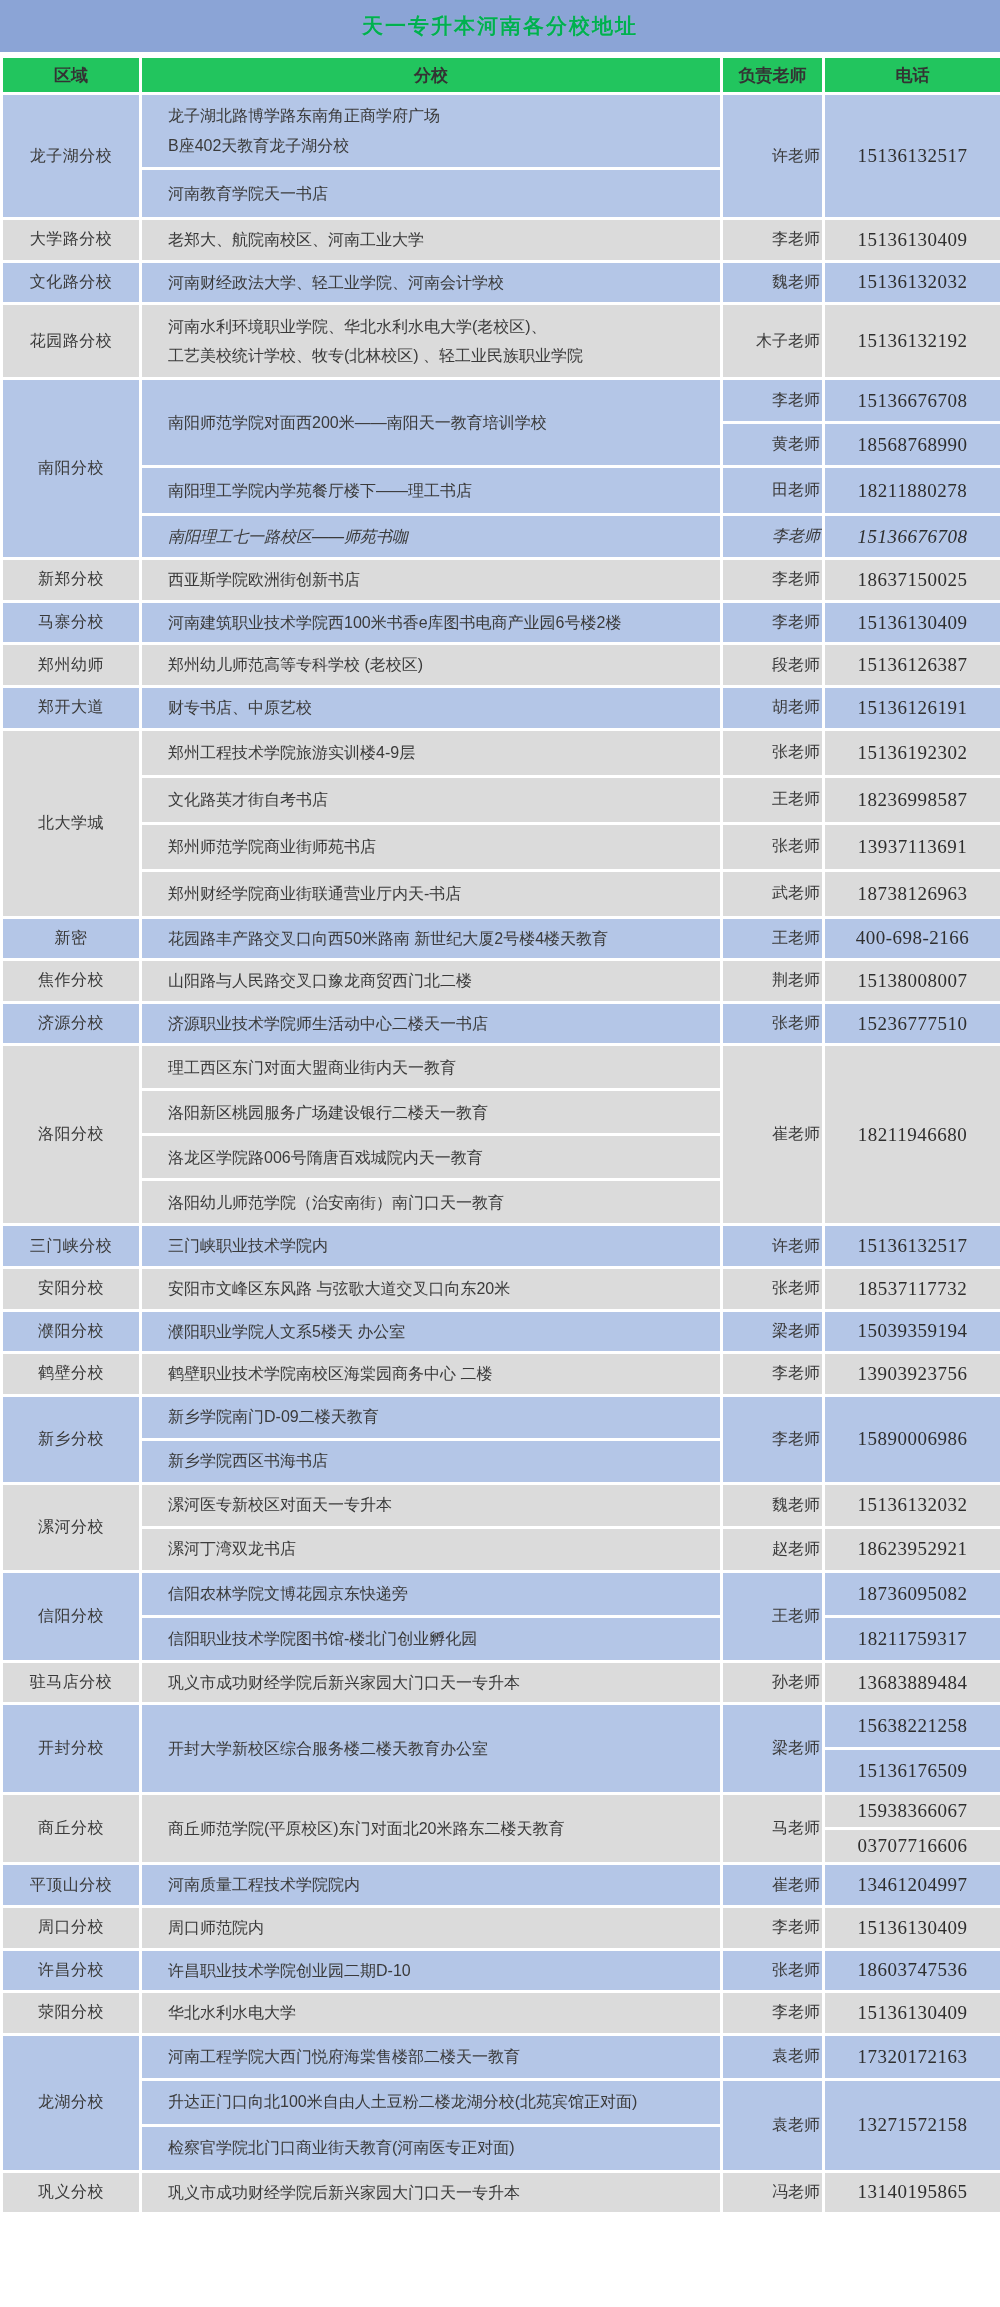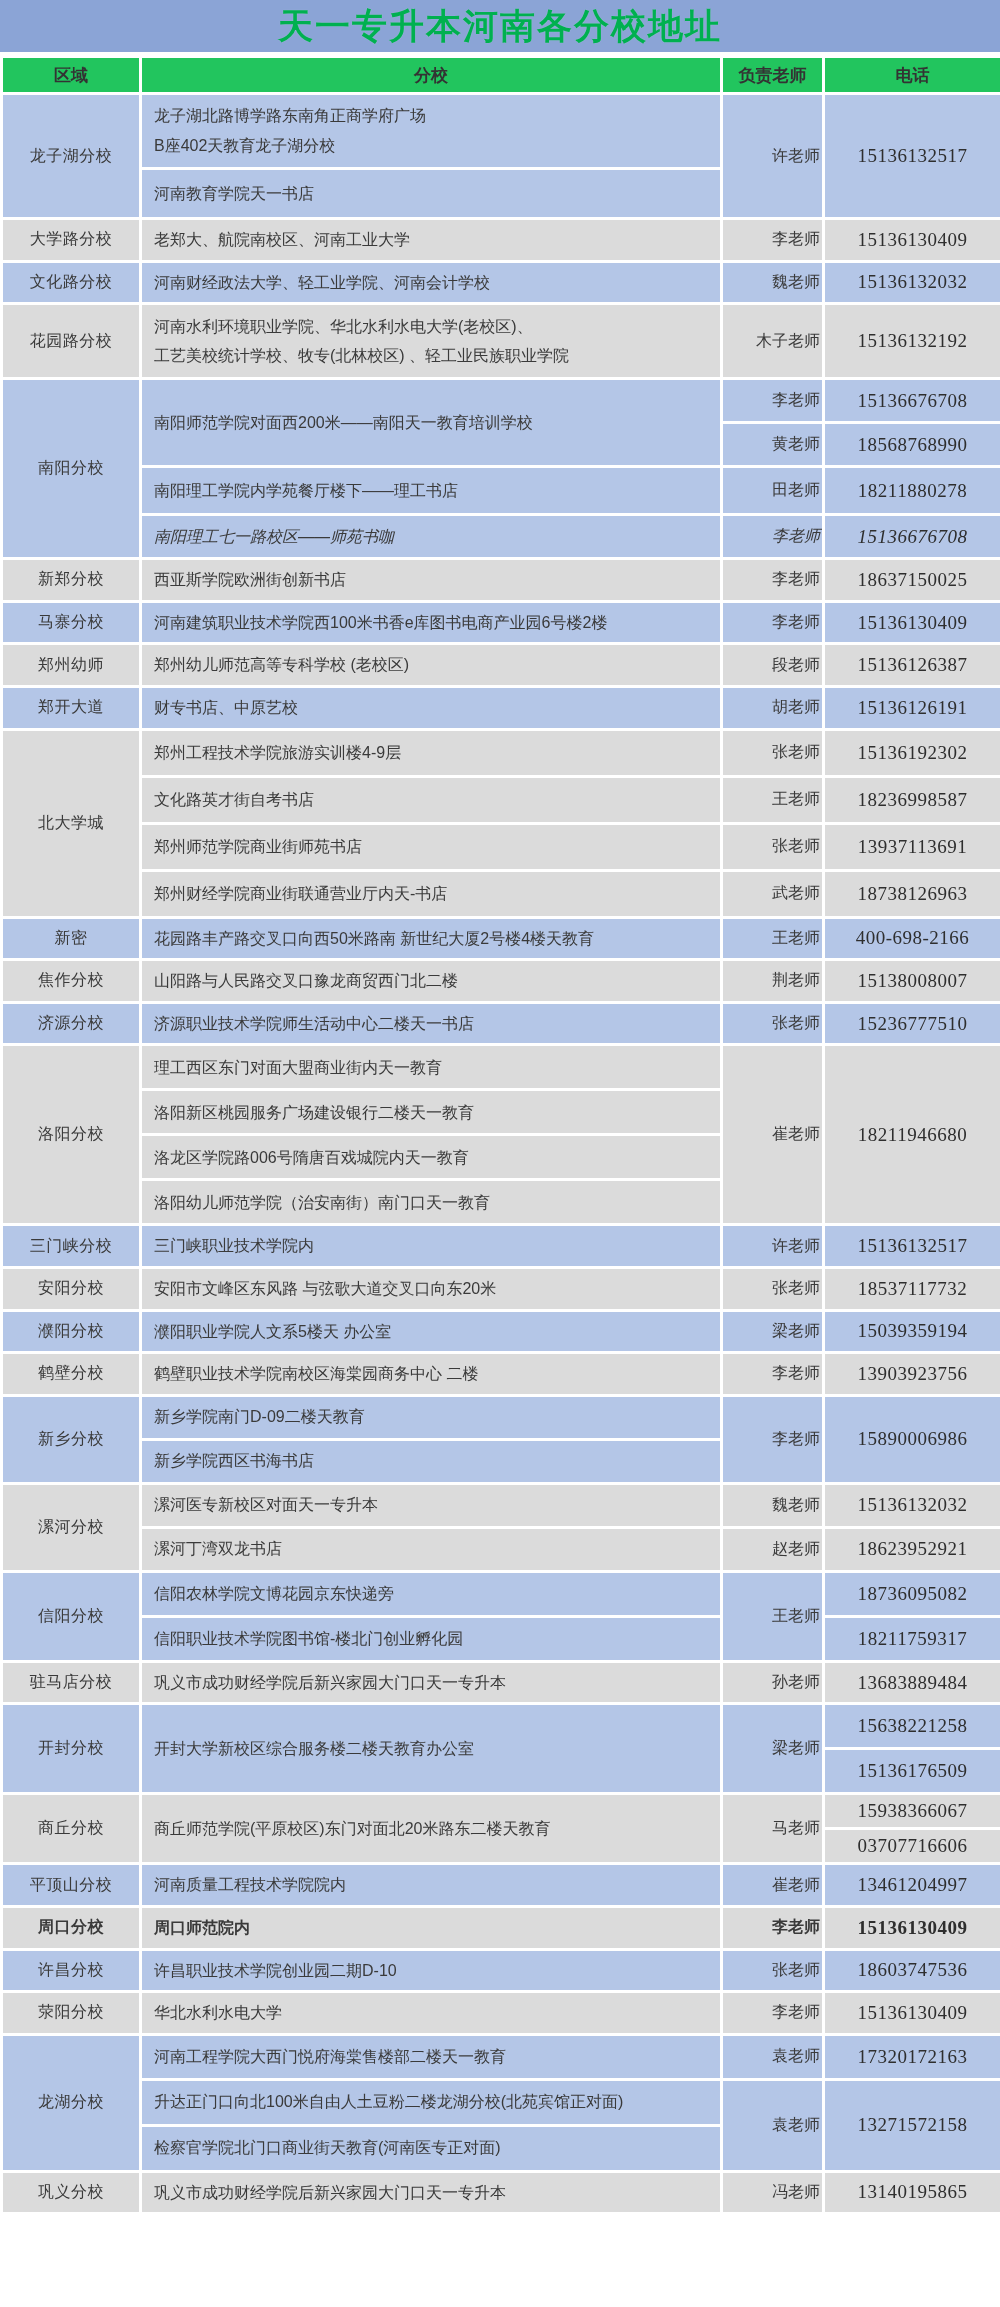--- a/index.html
+++ b/index.html
@@ -2,40 +2,40 @@
 <html><head>
 <meta charset="utf-8">
 <style>
   html,body{margin:0;padding:0;background:#ffffff;}
   body{width:1000px;font-family:"Liberation Sans","DejaVu Sans",sans-serif;-webkit-font-smoothing:antialiased;}
   .sheet{width:1000px;background:#ffffff;}
   .title-bar{
     height:52px;background:#8BA4D6;display:flex;align-items:center;justify-content:center;
   }
   .title-text{
-    color:#00B050;font-size:35px;font-weight:bold;letter-spacing:2px;
+    color:#00B050;font-size:21px;font-weight:bold;letter-spacing:2px;
     text-shadow:0 0 1px rgba(255,255,255,0.35);
   }
   table.addr{width:1000px;table-layout:fixed;border-collapse:collapse;margin-top:3px;}
   col.c-region{width:139px;}
   col.c-branch{width:581px;}
   col.c-teacher{width:102px;}
   col.c-phone{width:178px;}
   th{
     background:#22c55e;height:30px;font-size:17px;color:#333333;font-weight:bold;
     border:3px solid #ffffff;padding:2px 4px;
   }
   td{
     border:3px solid #ffffff;color:#3a3a3a;font-size:16px;vertical-align:middle;
     overflow:hidden;
   }
   tr.tone-blue td{background:#B4C6E7;}
   tr.tone-gray td{background:#DBDBDB;}
   td.region-cell{text-align:center;padding:4px 4px;letter-spacing:0.5px;}
-  td.branch-cell{text-align:left;padding:5px 10px 5px 12px;white-space:pre-line;line-height:1.85;}
+  td.branch-cell{text-align:left;padding:5px 10px 5px 26px;white-space:pre-line;line-height:1.85;}
   td.teacher-cell{text-align:right;padding:2px 2px;}
   td.phone-cell{
     text-align:center;padding:2px 2px;
     font-family:"Liberation Serif","DejaVu Serif",serif;font-size:19px;letter-spacing:0.5px;color:#2e2e2e;
   }
 </style>
 </head>
 <body>
 
 <div class="sheet">
@@ -262,21 +262,21 @@
         </tr>
         <tr class="tone-gray" style="height: 35px;">
           <td class="phone-cell">03707716606</td>
         </tr>
         <tr class="tone-blue" style="height: 42px;">
           <td rowspan="1" class="region-cell">平顶山分校</td>
           <td class="branch-cell">河南质量工程技术学院院内</td>
           <td class="teacher-cell">崔老师</td>
           <td class="phone-cell">13461204997</td>
         </tr>
-        <tr class="tone-gray" style="height: 40px; font-weight: bold;">
+        <tr class="tone-gray" style="height: 40px;">
           <td rowspan="1" class="region-cell">周口分校</td>
           <td class="branch-cell">周口师范院内</td>
           <td class="teacher-cell">李老师</td>
           <td class="phone-cell">15136130409</td>
         </tr>
         <tr class="tone-blue" style="height: 40px;">
           <td rowspan="1" class="region-cell">许昌分校</td>
           <td class="branch-cell">许昌职业技术学院创业园二期D-10</td>
           <td class="teacher-cell">张老师</td>
           <td class="phone-cell">18603747536</td>

